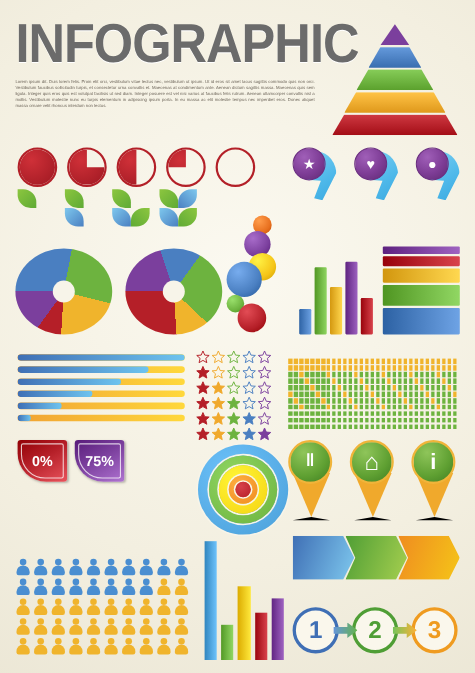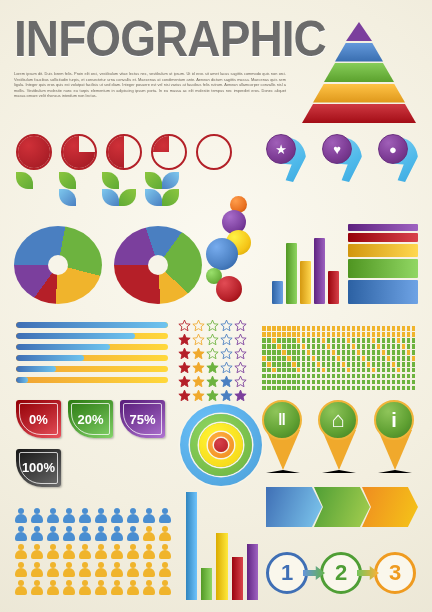--- a/index.html
+++ b/index.html
@@ -731,28 +731,22 @@
         <div class="gd" style="background: rgb(109, 179, 63);"></div>
         <div class="gd" style="background: rgb(109, 179, 63);"></div>
         <div class="gd" style="background: rgb(109, 179, 63);"></div>
       </div>
     </div>
 
   <div class="sec tags" id="tags">
       <div class="tag" style="background: linear-gradient(150deg, rgb(146, 0, 5) 0%, rgb(181, 31, 40) 45%, rgb(233, 83, 92) 100%);">
         <span>0%</span>
       </div>
-      <div class="tag" style="background: linear-gradient(150deg, rgb(44, 123, 18) 0%, rgb(79, 158, 53) 45%, rgb(131, 210, 105) 100%);">
-        <span>20%</span>
-      </div>
       <div class="tag" style="background: linear-gradient(150deg, rgb(88, 28, 122) 0%, rgb(123, 63, 157) 45%, rgb(175, 115, 209) 100%);">
         <span>75%</span>
-      </div>
-      <div class="tag" style="background: linear-gradient(150deg, rgb(23, 23, 23) 0%, rgb(58, 58, 58) 45%, rgb(110, 110, 110) 100%);">
-        <span>100%</span>
       </div>
     </div>
 
   <div class="sec target" id="target">
       <div class="ring" style="width: 82px; height: 82px; left: 0px; top: 0px; background: radial-gradient(circle at 36% 30%, rgb(108, 193, 250), rgb(74, 159, 216)); box-shadow: rgb(247, 244, 233) 0px 0px 0px 1.5px;"></div>
       <div class="ring" style="width: 62px; height: 62px; left: 10px; top: 10px; background: radial-gradient(circle at 36% 30%, rgb(143, 213, 97), rgb(109, 179, 63)); box-shadow: rgb(247, 244, 233) 0px 0px 0px 1.5px;"></div>
       <div class="ring" style="width: 44px; height: 44px; left: 19px; top: 19px; background: radial-gradient(circle at 36% 30%, rgb(255, 245, 53), rgb(245, 211, 19)); box-shadow: rgb(247, 244, 233) 0px 0px 0px 1.5px;"></div>
       <div class="ring" style="width: 26px; height: 26px; left: 28px; top: 28px; background: radial-gradient(circle at 36% 30%, rgb(255, 174, 66), rgb(239, 140, 32)); box-shadow: rgb(247, 244, 233) 0px 0px 0px 1.5px;"></div>
       <div class="ring" style="width: 14px; height: 14px; left: 34px; top: 34px; background: radial-gradient(circle at 36% 30%, rgb(215, 65, 74), rgb(181, 31, 40)); box-shadow: rgb(247, 244, 233) 0px 0px 0px 1.5px;"></div>
     </div>

